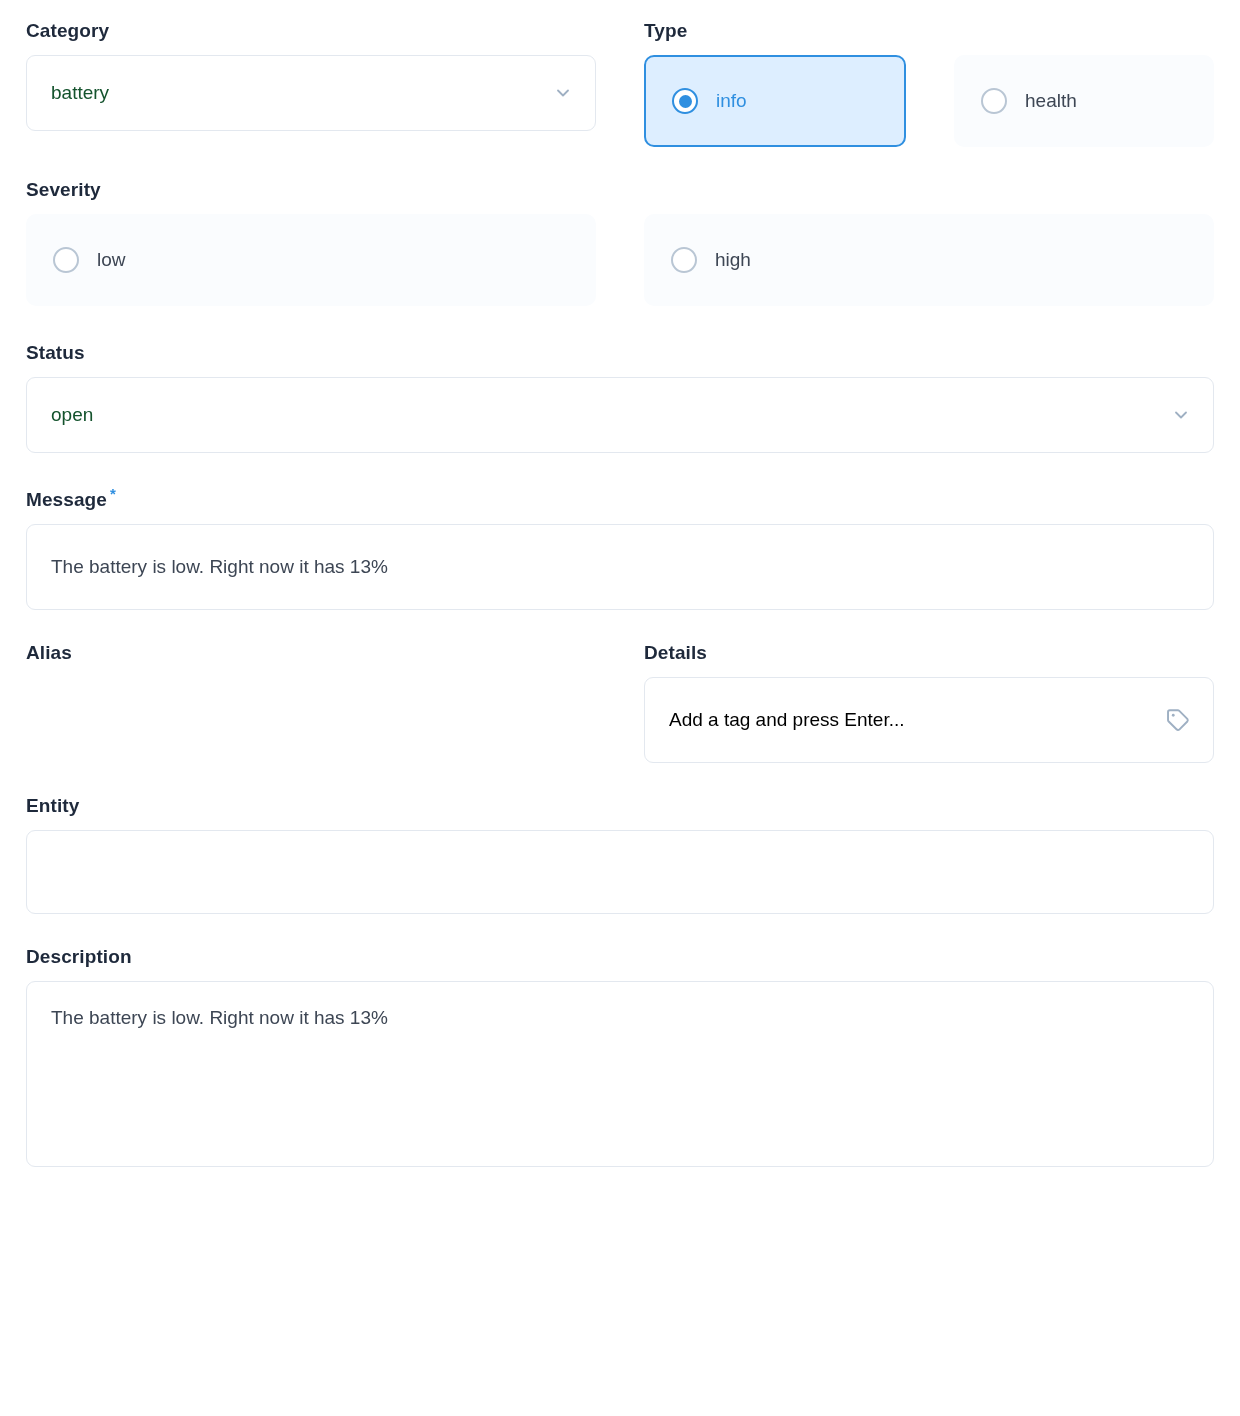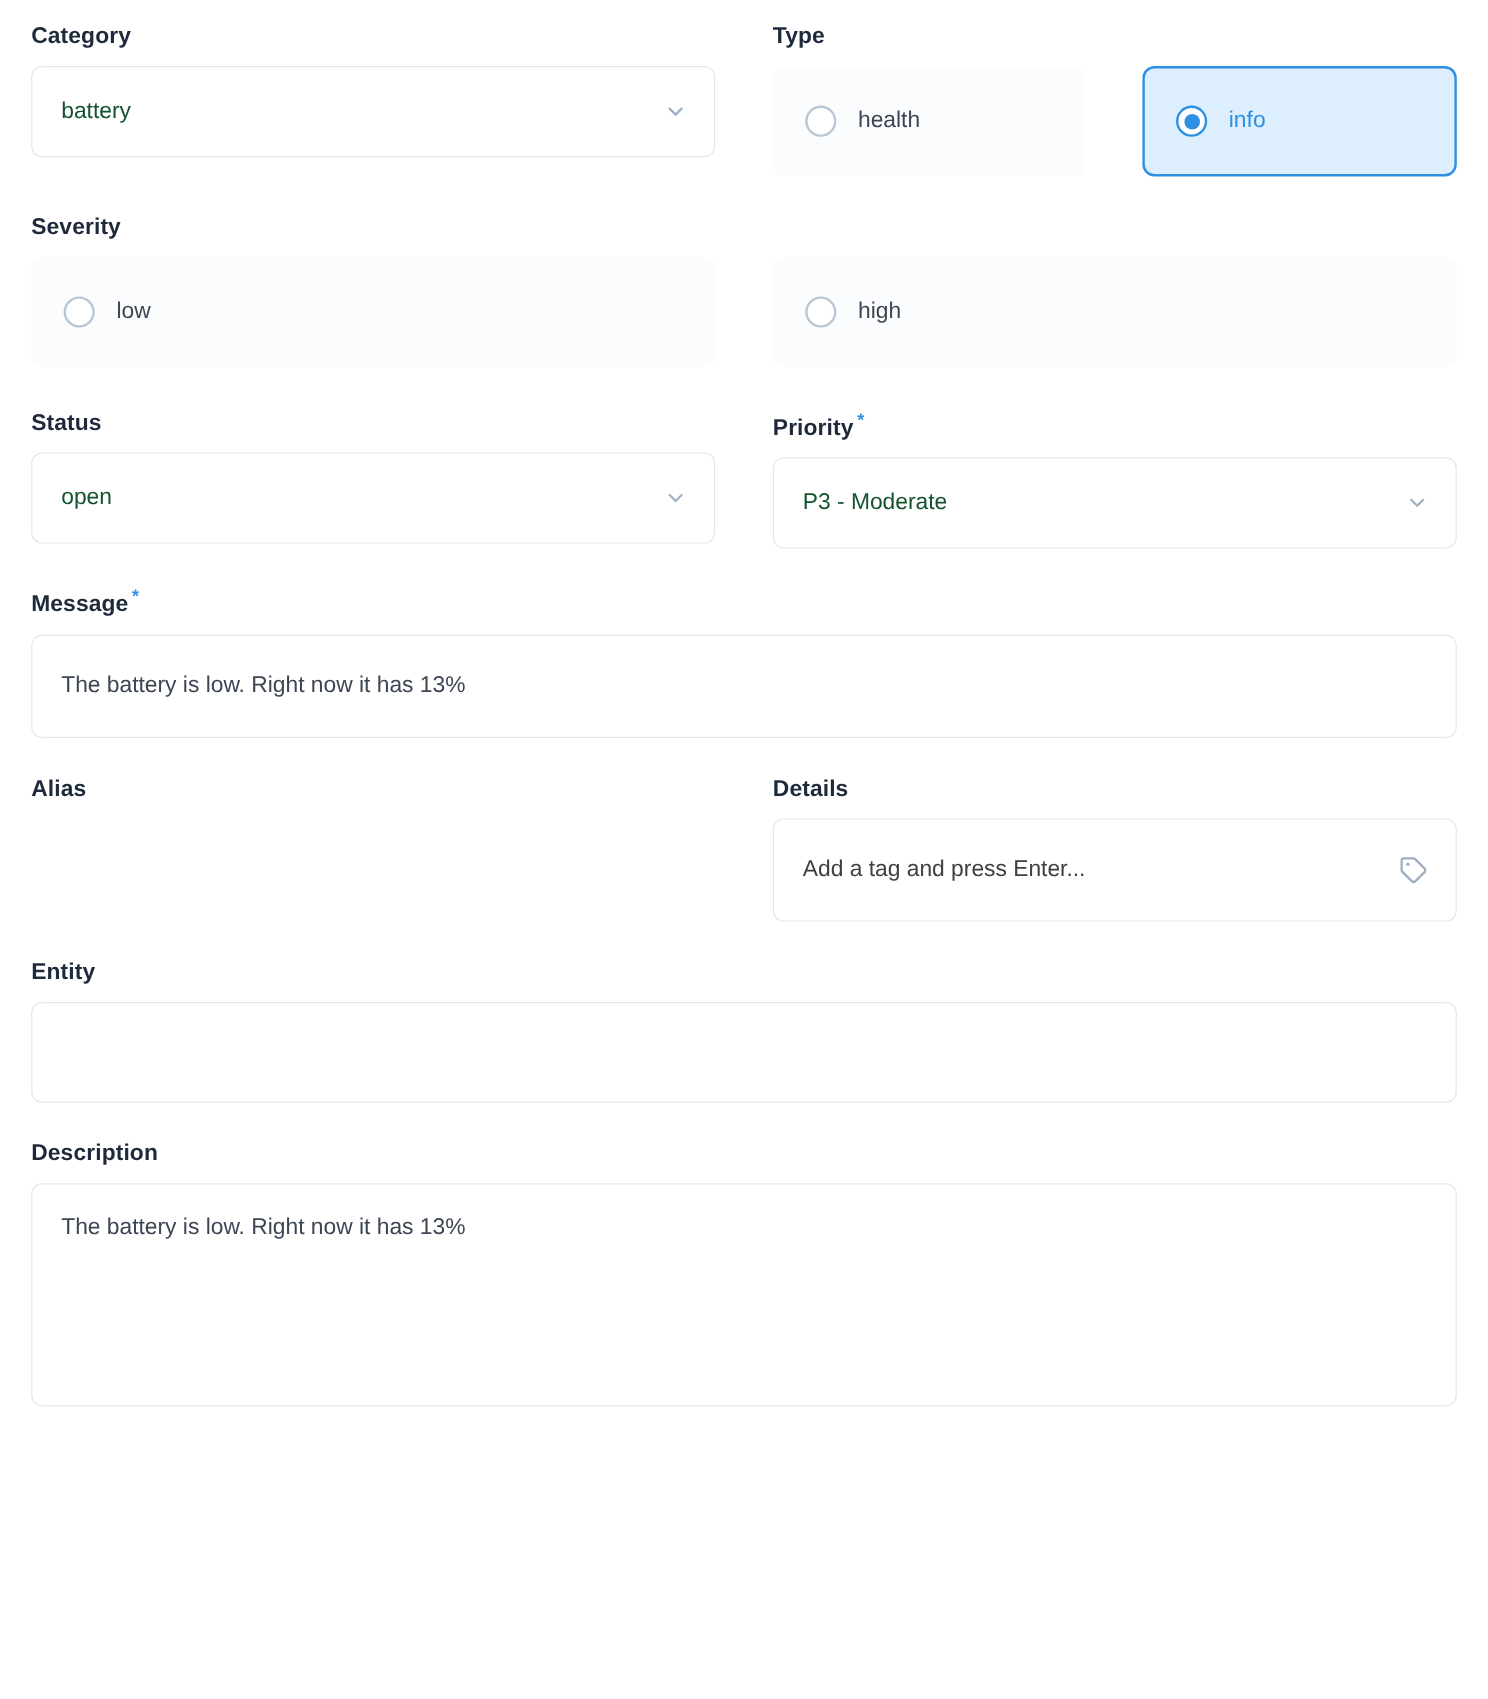--- a/index.html
+++ b/index.html
@@ -122,21 +122,21 @@
     border-radius: 9px;
     background: #fff;
     display: flex;
     align-items: center;
     padding: 0 24px;
     font-size: 19px;
     color: #3d4654;
     position: relative;
   }
   .text-input.tall { height: 86px; }
-  .text-input .ph { color: #404040; }
+  .text-input .ph { color: #000000; }
   .tag-icon {
     position: absolute;
     right: 22px;
     top: 50%;
     transform: translateY(-50%);
     color: #9fb0c3;
     width: 26px;
     height: 26px;
   }
   .blank-box {
@@ -171,27 +171,27 @@
         <span class="chev">
           <svg viewBox="0 0 24 24" width="20" height="20" fill="none" stroke="currentColor" stroke-width="2.2" stroke-linecap="round" stroke-linejoin="round">
               <polyline points="6 9 12 15 18 9"></polyline>
             </svg>
         </span>
       </div>
     </div>
     <div class="col">
       <span class="label">Type</span>
       <div class="radio-group">
+        <div class="radio-opt selected">
+          <span class="radio-mark"></span>
+          <span>info</span>
+        </div>
         <div class="radio-opt">
           <span class="radio-mark"></span>
           <span>health</span>
-        </div>
-        <div class="radio-opt selected">
-          <span class="radio-mark"></span>
-          <span>info</span>
         </div>
       </div>
     </div>
   </div>
 
   <div class="row severity-row">
     <div class="col-full">
       <span class="label">Severity</span>
       <div class="radio-group">
         <div class="radio-opt">
@@ -204,31 +204,20 @@
         </div>
       </div>
     </div>
   </div>
 
   <div class="row m-row">
     <div class="col">
       <span class="label">Status</span>
       <div class="select">
         <span class="select-value">open</span>
-        <span class="chev">
-          <svg viewBox="0 0 24 24" width="20" height="20" fill="none" stroke="currentColor" stroke-width="2.2" stroke-linecap="round" stroke-linejoin="round">
-              <polyline points="6 9 12 15 18 9"></polyline>
-            </svg>
-        </span>
-      </div>
-    </div>
-    <div class="col">
-      <span class="label"><span>Priority</span><span class="req">*</span></span>
-      <div class="select">
-        <span class="select-value">P3 - Moderate</span>
         <span class="chev">
           <svg viewBox="0 0 24 24" width="20" height="20" fill="none" stroke="currentColor" stroke-width="2.2" stroke-linecap="round" stroke-linejoin="round">
               <polyline points="6 9 12 15 18 9"></polyline>
             </svg>
         </span>
       </div>
     </div>
   </div>
 
   <div class="row m-row">

